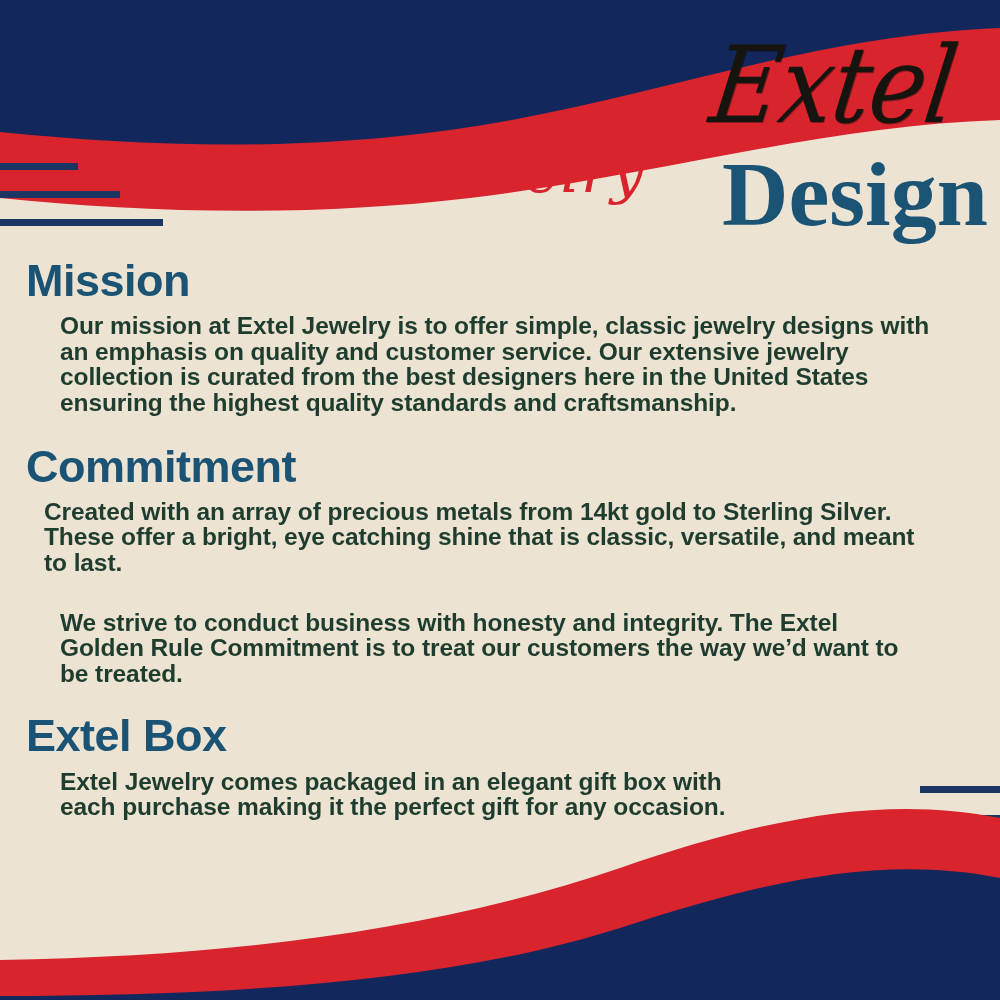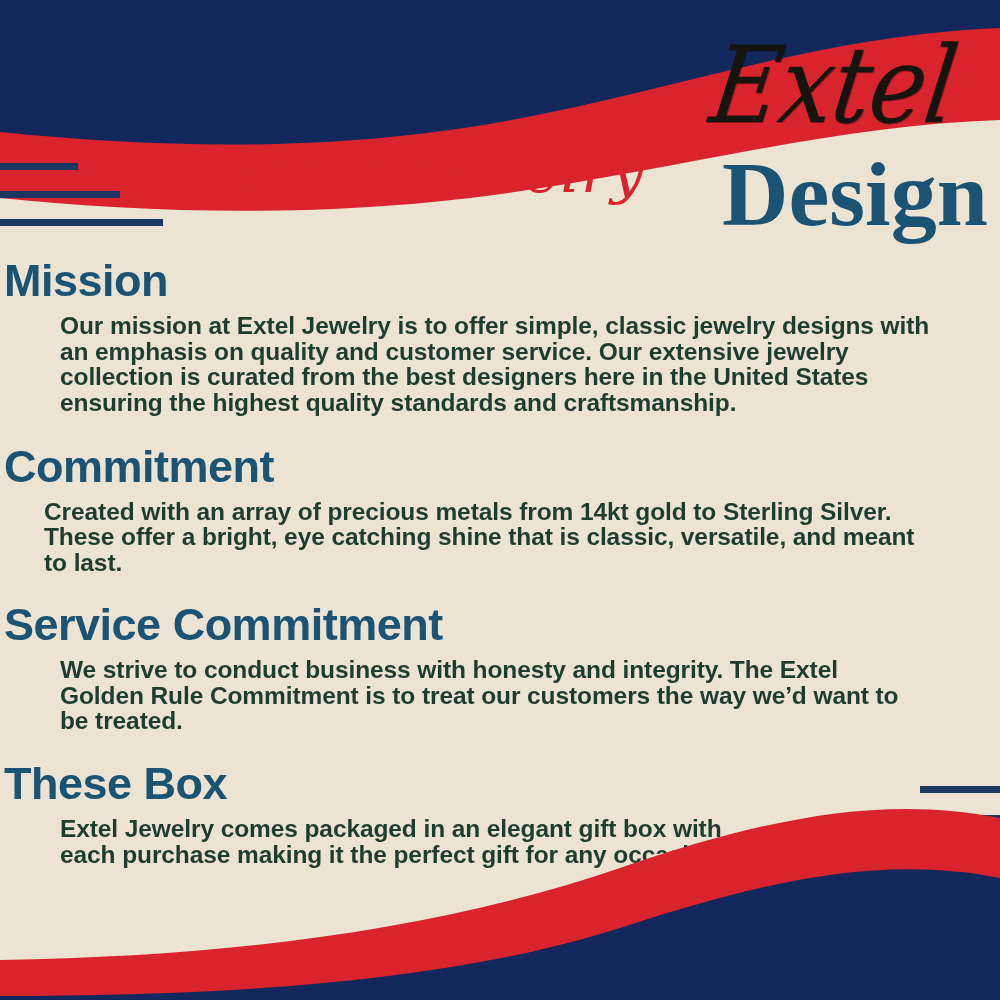--- a/index.html
+++ b/index.html
@@ -101,21 +101,21 @@
   }
   .section{ position:relative; }
 
   .section-heading{
     color:#1b5375;
     font-family:"Liberation Sans", sans-serif;
     font-weight:700;
     font-size:45px;
     line-height:1.05;
     letter-spacing:-.5px;
-    padding-left:4px;
+    padding-left:26px;
   }
 
   .section-body{
     color:#1f3d2e;
     font-family:"Liberation Sans", sans-serif;
     font-weight:700;
     font-size:24.5px;
     line-height:25.6px;
     letter-spacing:-.1px;
     padding-left:60px;
@@ -180,26 +180,25 @@
       <div class="section-heading">Mission</div>
       <div class="section-body">Our mission at Extel Jewelry is to offer simple, classic jewelry designs with an emphasis on quality and customer service. Our extensive jewelry collection is curated from the best designers here in the United States ensuring the highest quality standards and craftsmanship.</div>
     </div>
 
     <div class="section" id="section-materials">
       <div class="section-heading">Commitment</div>
       <div class="section-body">Created with an array of precious metals from 14kt gold to Sterling Silver. These offer a bright, eye catching shine that is classic, versatile, and meant to last.</div>
     </div>
 
     <div class="section" id="section-service">
-      <div class="section-heading">Service Commitment</div>
       <div class="section-body">We strive to conduct business with honesty and integrity. The Extel Golden Rule Commitment is to treat our customers the way we’d want to be treated.</div>
     </div>
 
     <div class="section" id="section-giftbox">
-      <div class="section-heading">These Box</div>
+      <div class="section-heading">Extel Box</div>
       <div class="section-body">Extel Jewelry comes packaged in an elegant gift box with each purchase making it the perfect gift for any occasion.</div>
     </div>
   </div>
 
   <div id="rules-right">
     <div class="rule r1"></div>
     <div class="rule r2"></div>
     <div class="rule r3"></div>
   </div>
 

